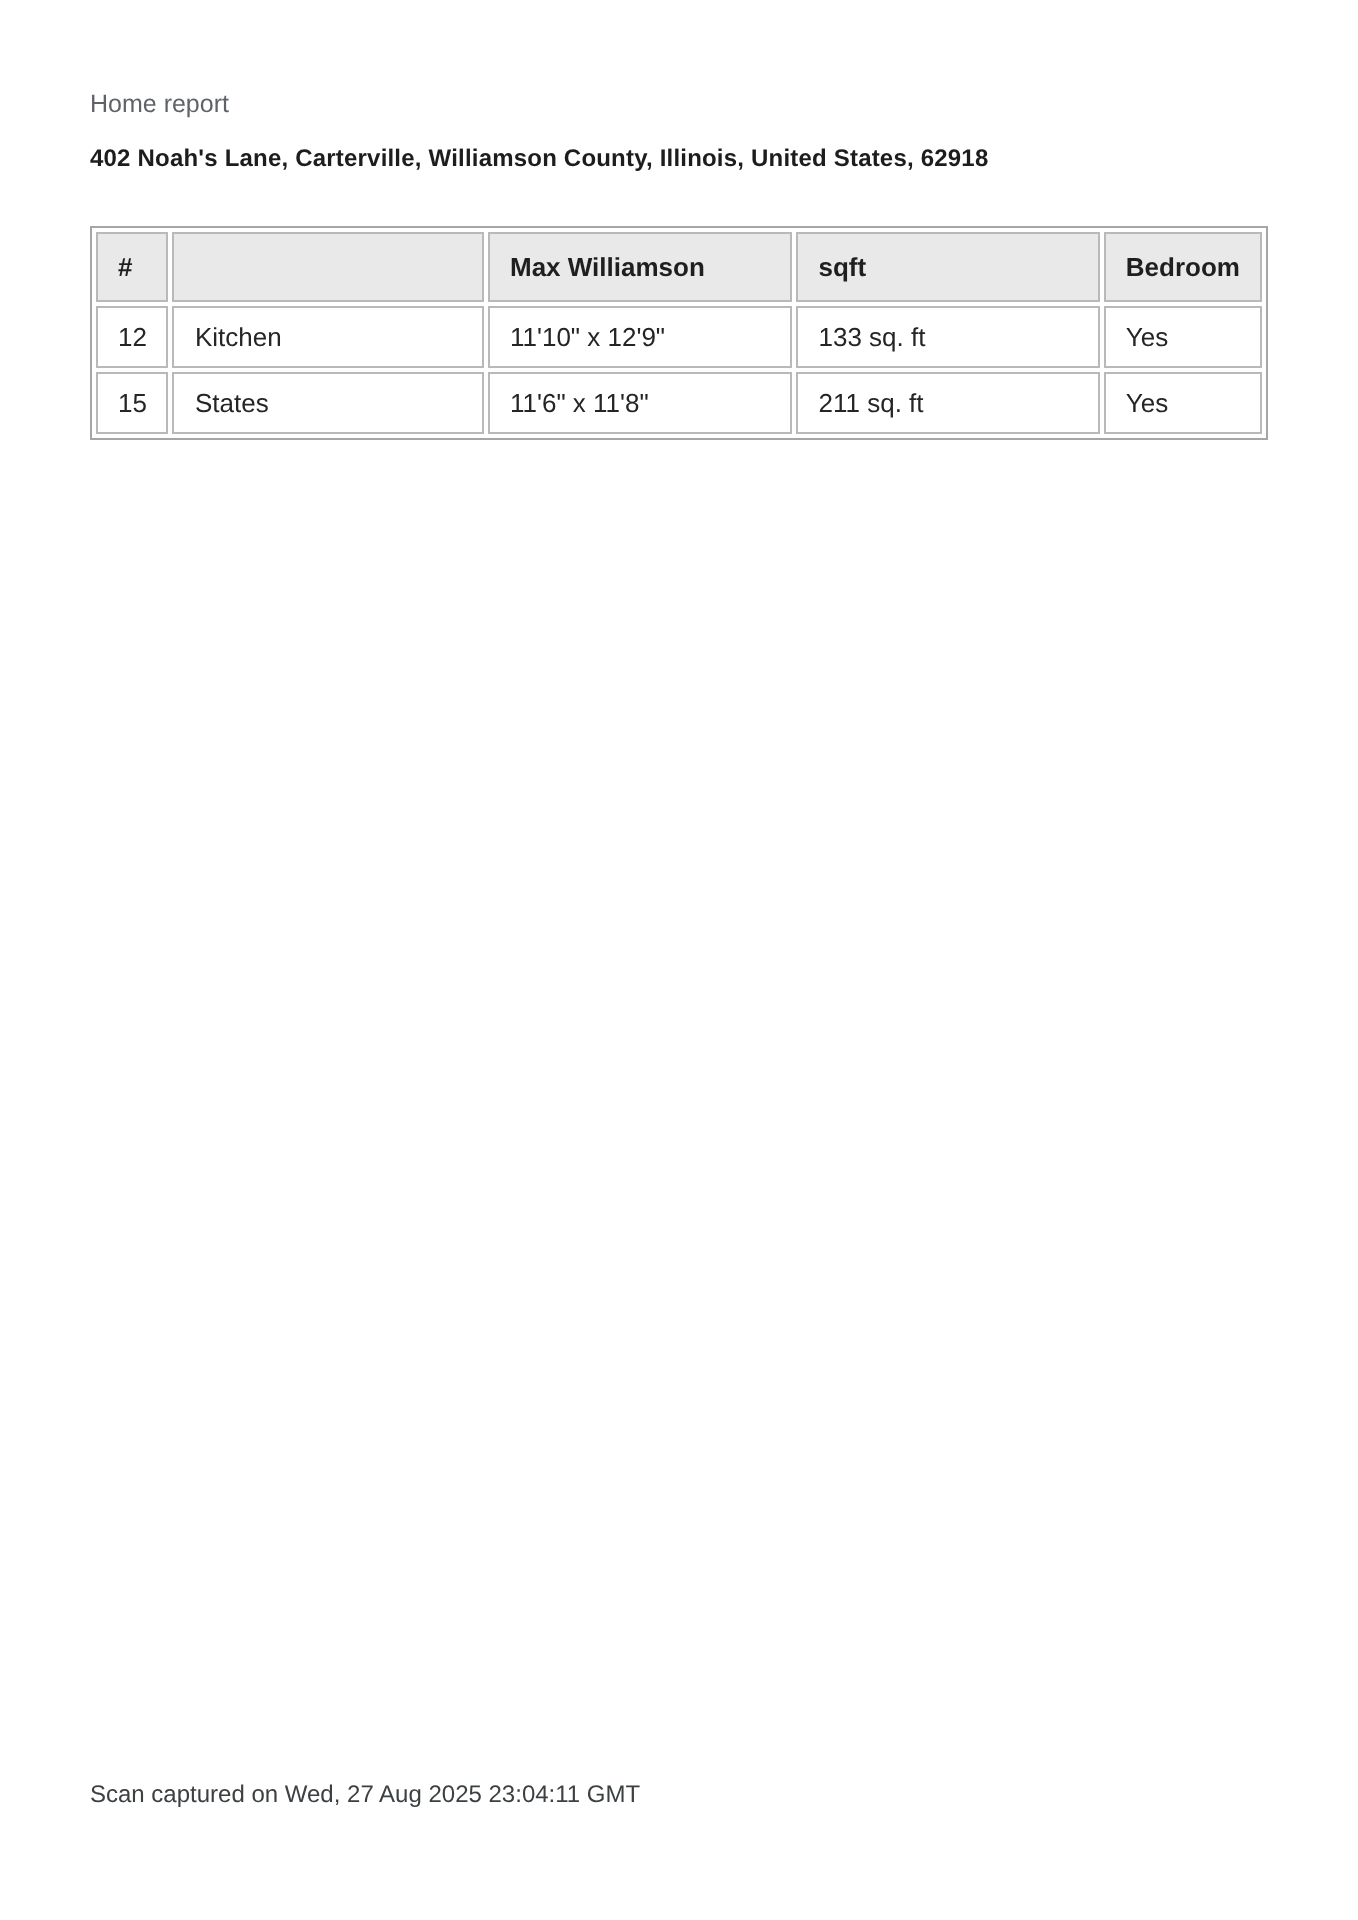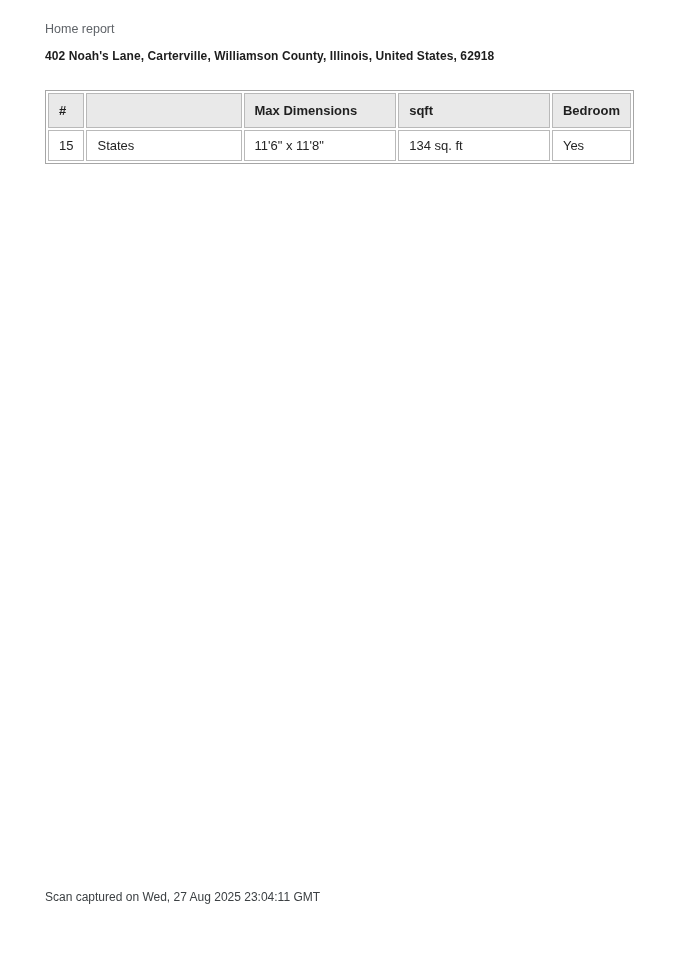--- a/index.html
+++ b/index.html
@@ -15,21 +15,21 @@
   html, body { margin: 0; padding: 0; }
   body {
     width: 679px;
     height: 960px;
     background: #ffffff;
     font-family: "Liberation Sans", sans-serif;
     position: relative;
     overflow: hidden;
   }
   .content {
-    padding: 22px 45px 0 45px;
+    padding: 45px 45px 0 45px;
     border-radius: 29px;
   }
   .report-label {
     font-size: 12.5px;
     line-height: 15px;
     color: var(--label-text);
     margin: 0 0 7px 0;
   }
   .address-title {
     font-size: 12px;
@@ -94,31 +94,38 @@
       <col class="c-num">
       <col class="c-name">
       <col class="c-dims">
       <col class="c-sqft">
       <col class="c-incl">
     </colgroup>
     <thead>
       <tr>
         <th>#</th>
         <th></th>
-        <th>Max Dimensions</th>
+        <th>Max Williamson</th>
         <th>sqft</th>
         <th>Bedroom</th>
       </tr>
     </thead>
     <tbody>
       <tr>
+        <td>12</td>
+        <td>Kitchen</td>
+        <td>11'10" x 12'9"</td>
+        <td>133 sq. ft</td>
+        <td>Yes</td>
+      </tr>
+      <tr>
         <td>15</td>
         <td>States</td>
         <td>11'6" x 11'8"</td>
-        <td>134 sq. ft</td>
+        <td>211 sq. ft</td>
         <td>Yes</td>
       </tr>
     </tbody>
   </table>
 
 </div>
 
 <div class="scan-footer">Scan captured on Wed, 27 Aug 2025 23:04:11 GMT</div>
 
 </body></html>

